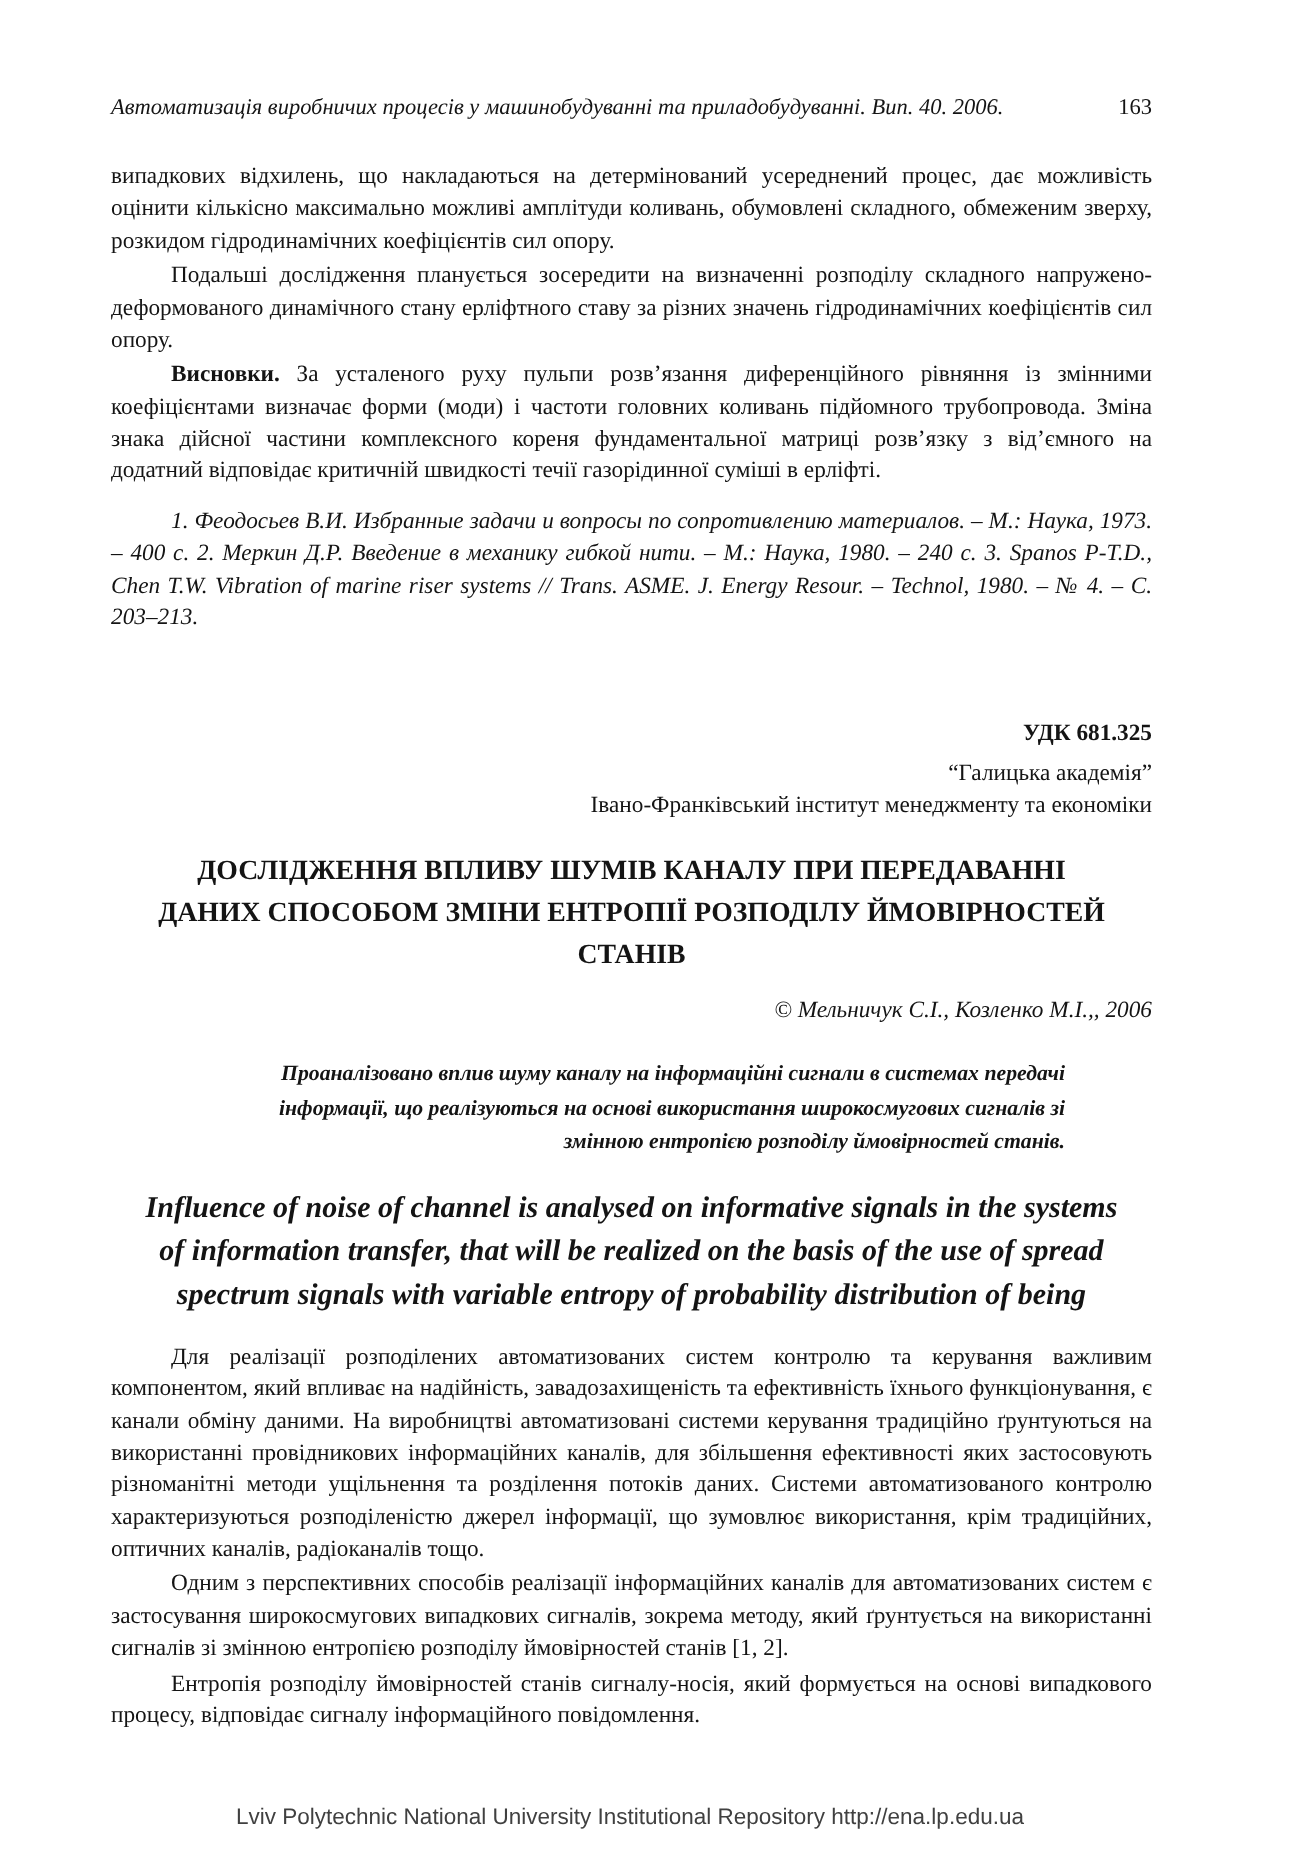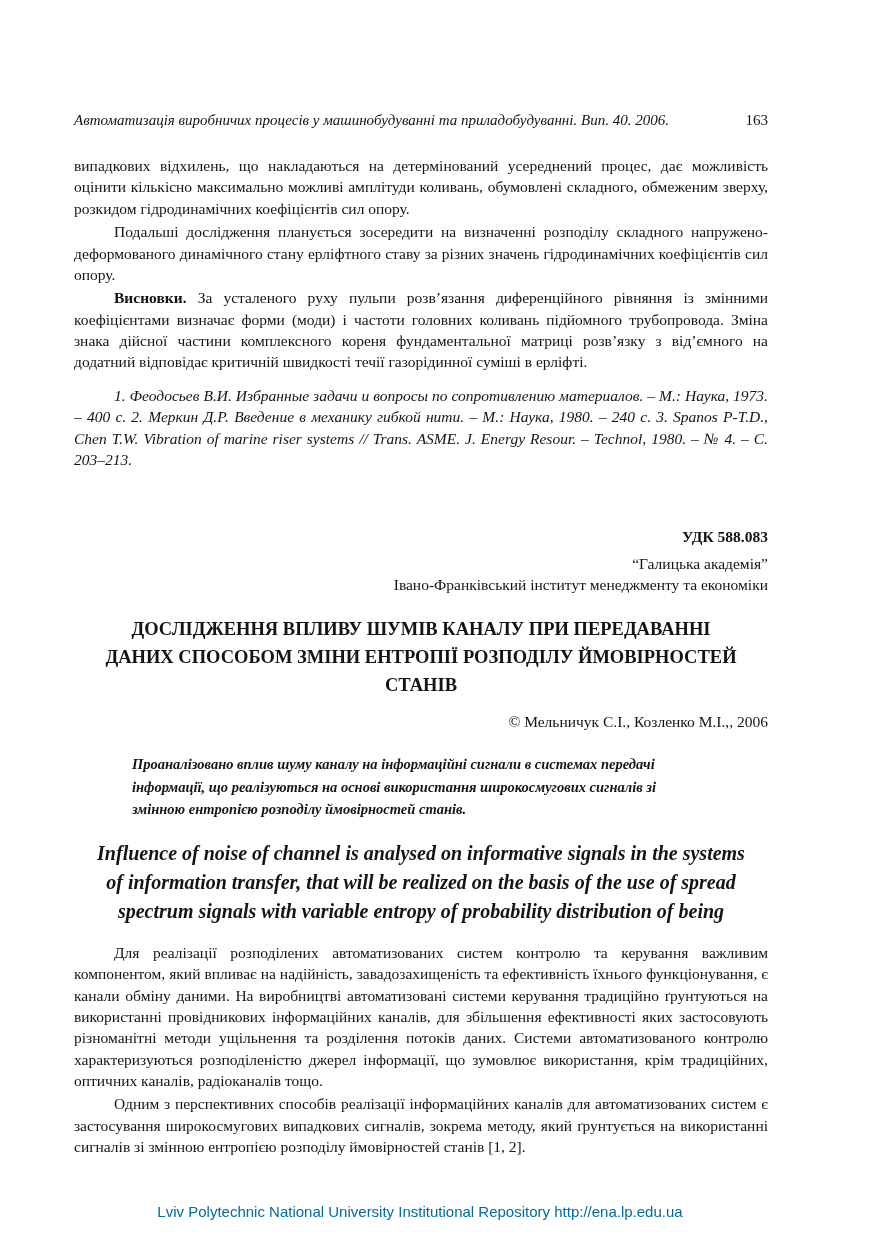--- a/index.html
+++ b/index.html
@@ -6,21 +6,21 @@
     margin: 0;
     padding: 0;
     background: #ffffff;
   }
   .page {
     position: relative;
     width: 840px;
     height: 1240px;
     background: #ffffff;
     box-sizing: border-box;
-    padding: 112px 72px 0 74px;
+    padding: 64px 72px 0 74px;
     font-family: "Liberation Serif", "DejaVu Serif", serif;
     font-size: 15.5px;
     color: #141414;
     overflow: hidden;
   }
   .runhead {
     display: flex;
     justify-content: space-between;
     align-items: baseline;
     font-style: italic;
@@ -58,24 +58,25 @@
   .affil { text-align: right; line-height: 1.35; }
   .title {
     text-align: center;
     font-weight: bold;
     font-size: 18.5px;
     line-height: 1.5;
     margin: 20px 28px 14px 28px;
   }
   .copyright {
     text-align: right;
+    font-style: italic;
     margin: 12px 0 22px 0;
   }
   .abstract-uk {
-    text-align: left;
+    text-align: right;
     font-weight: bold;
     font-style: italic;
     font-size: 14.5px;
     line-height: 1.55;
     margin: 16px 58px 18px 58px;
   }
   .abstract-en {
     text-align: center;
     font-weight: bold;
     font-style: italic;
@@ -84,51 +85,52 @@
     margin: 0 14px 16px 14px;
   }
   .footer {
     position: absolute;
     left: 0;
     bottom: 20px;
     width: 100%;
     text-align: center;
     font-family: "Liberation Sans", "DejaVu Sans", sans-serif;
     font-size: 15px;
-    color: #0369a1;
+    color: #404040;
   }
 </style>
 </head>
 <body>
 
 <div class="page">
 
   <div class="runhead">
     <span>Автоматизація виробничих процесів у машинобудуванні та приладобудуванні. Вип. 40. 2006.</span>
     <span class="pagenum">163</span>
   </div>
 
   <div>
     <p class="para">випадкових відхилень, що накладаються на детермінований усереднений процес, дає можливість оцінити кількісно максимально можливі амплітуди коливань, обумовлені складного, обмеженим зверху, розкидом гідродинамічних коефіцієнтів сил опору.</p>
     <p class="para indent">Подальші дослідження планується зосередити на визначенні розподілу складного напружено-деформованого динамічного стану ерліфтного ставу за різних значень гідродинамічних коефіцієнтів сил опору.</p>
     <p class="para indent"><b>Висновки.</b><span> За усталеного руху пульпи розв’язання диференційного рівняння із змінними коефіцієнтами визначає форми (моди) і частоти головних коливань підйомного трубопровода. Зміна знака дійсної частини комплексного кореня фундаментальної матриці розв’язку з від’ємного на додатний відповідає критичній швидкості течії газорідинної суміші в ерліфті.</span></p>
     <p class="refs">1. Феодосьев В.И. Избранные задачи и вопросы по сопротивлению материалов. – М.: Наука, 1973. – 400 с. 2. Меркин Д.Р. Введение в механику гибкой нити. – М.: Наука, 1980. – 240 с. 3. Spanos P-T.D., Chen T.W. Vibration of marine riser systems // Trans. ASME. J. Energy Resour. – Technol, 1980. – № 4. – С. 203–213.</p>
   </div>
 
   <div class="article2">
-    <div class="udk">УДК 588.083</div>
+    <div class="udk">УДК 681.325</div>
     <div class="affil">“Галицька академія”</div>
     <div class="affil">Івано-Франківський інститут менеджменту та економіки</div>
 
     <div class="title">ДОСЛІДЖЕННЯ ВПЛИВУ ШУМІВ КАНАЛУ ПРИ ПЕРЕДАВАННІ ДАНИХ СПОСОБОМ ЗМІНИ ЕНТРОПІЇ РОЗПОДІЛУ ЙМОВІРНОСТЕЙ СТАНІВ</div>
 
     <div class="copyright">© Мельничук С.І., Козленко М.І.,, 2006</div>
 
     <div class="abstract-uk">Проаналізовано вплив шуму каналу на інформаційні сигнали в системах передачі інформації, що реалізуються на основі використання широкосмугових сигналів зі змінною ентропією розподілу ймовірностей станів.</div>
     <div class="abstract-en">Influence of noise of channel is analysed on informative signals in the systems of information transfer, that will be realized on the basis of the use of spread spectrum signals with variable entropy of probability distribution of being</div>
 
     <p class="para indent">Для реалізації розподілених автоматизованих систем контролю та керування важливим компонентом, який впливає на надійність, завадозахищеність та ефективність їхнього функціонування, є канали обміну даними. На виробництві автоматизовані системи керування традиційно ґрунтуються на використанні провідникових інформаційних каналів, для збільшення ефективності яких застосовують різноманітні методи ущільнення та розділення потоків даних. Системи автоматизованого контролю характеризуються розподіленістю джерел інформації, що зумовлює використання, крім традиційних, оптичних каналів, радіоканалів тощо.</p>
     <p class="para indent">Одним з перспективних способів реалізації інформаційних каналів для автоматизованих систем є застосування широкосмугових випадкових сигналів, зокрема методу, який ґрунтується на використанні сигналів зі змінною ентропією розподілу ймовірностей станів [1, 2].</p>
+    <p class="para indent">Ентропія розподілу ймовірностей станів сигналу-носія, який формується на основі випадкового процесу, відповідає сигналу інформаційного повідомлення.</p>
   </div>
 
   <div class="footer">Lviv Polytechnic National University Institutional Repository http://ena.lp.edu.ua</div>
 
 </div>
 
 </body></html>

